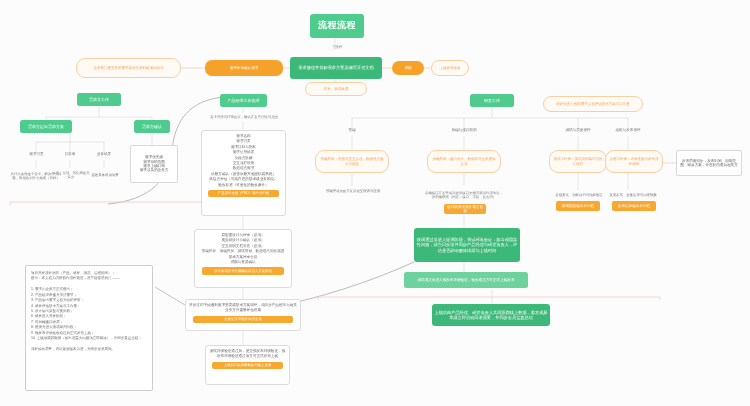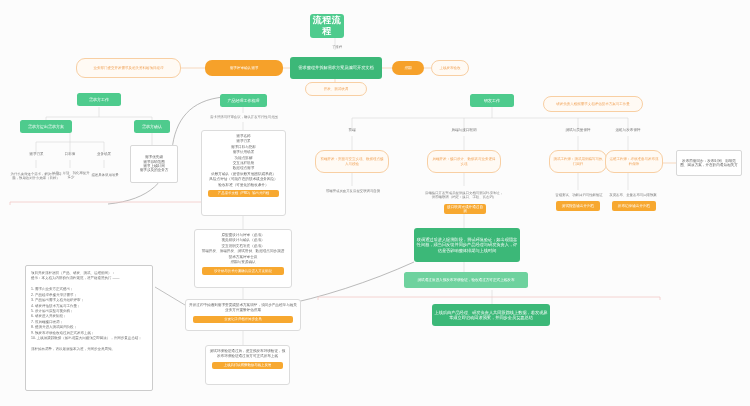--- a/index.html
+++ b/index.html
@@ -210,21 +210,21 @@
     </g>
 
     <g fill="none" stroke="#f3c9c6" stroke-width="0.8">
       <path d="M10 205 L10 202 L205 202 L205 205"></path>
       <path d="M318 300 L318 297 L660 297 L660 300"></path>
     </g>
 
     <polygon points="276,303 283,306 276,309" fill="#8a8a8a"></polygon>
   </svg>
 
-  <div class="node n-title" style="left:310px;top:14px;width:34px;height:24px;">流程流程</div>
+  <div class="node n-title" style="left:310px;top:14px;width:54px;height:24px;">流程流程</div>
 
   <div class="node n-plain-sm" style="left:320px;top:43px;width:34px;height:8px;">子流程</div>
 
   <div class="node n-orange-pill" style="left:76px;top:58px;width:105px;height:20px;">业务部门提交开发需求及相关资料给项目经理</div>
 
   <div class="node n-orange-fill" style="left:205px;top:60px;width:78px;height:16px;">需求评审确认需求</div>
 
   <div class="node n-green" style="left:290px;top:57px;width:92px;height:22px;">需求整理并拆解需求方案及编写开发文档</div>
 
   <div class="node n-orange-fill" style="left:392px;top:61px;width:32px;height:14px;">排期</div>

